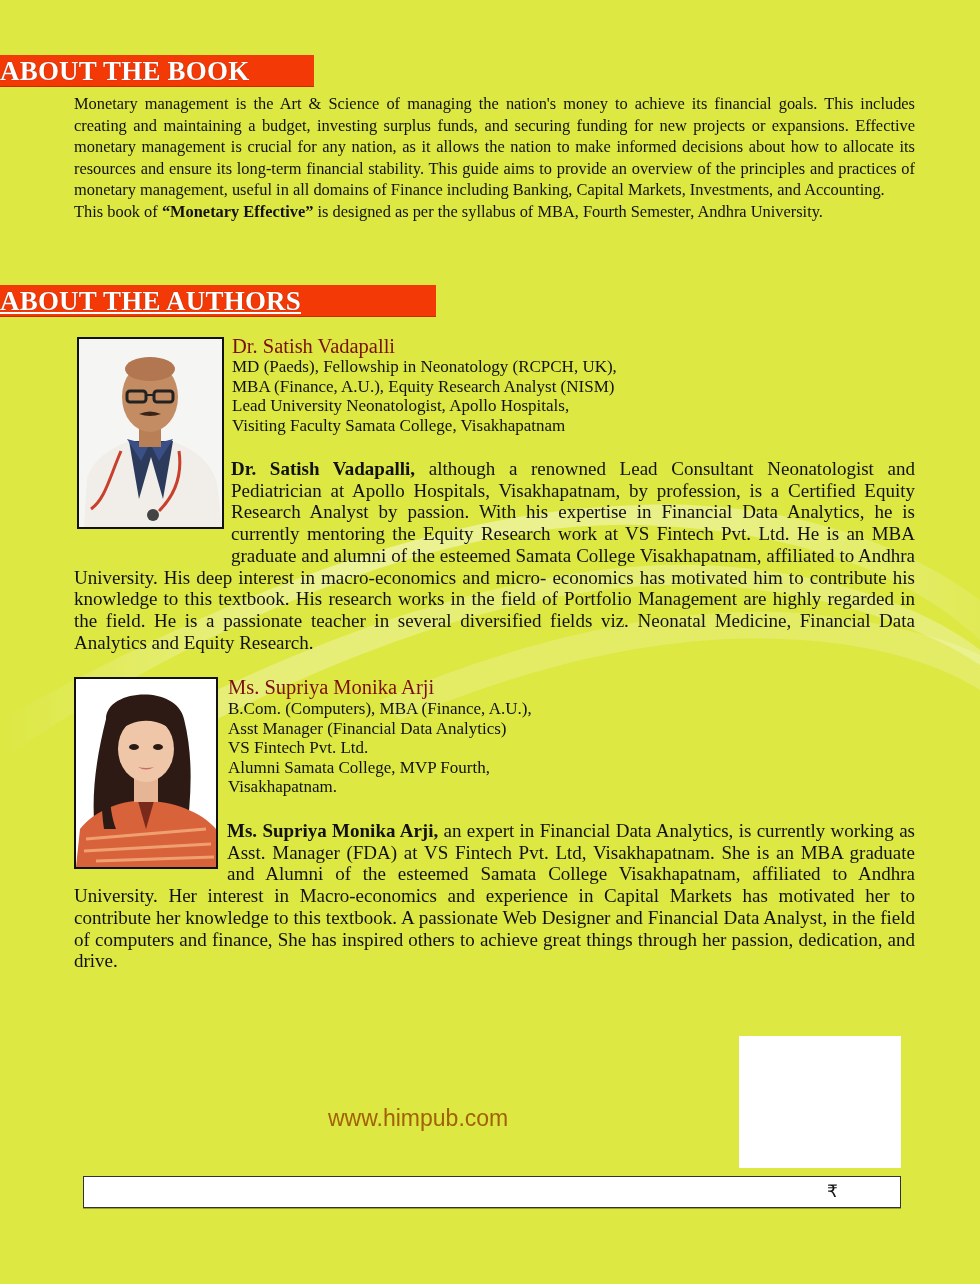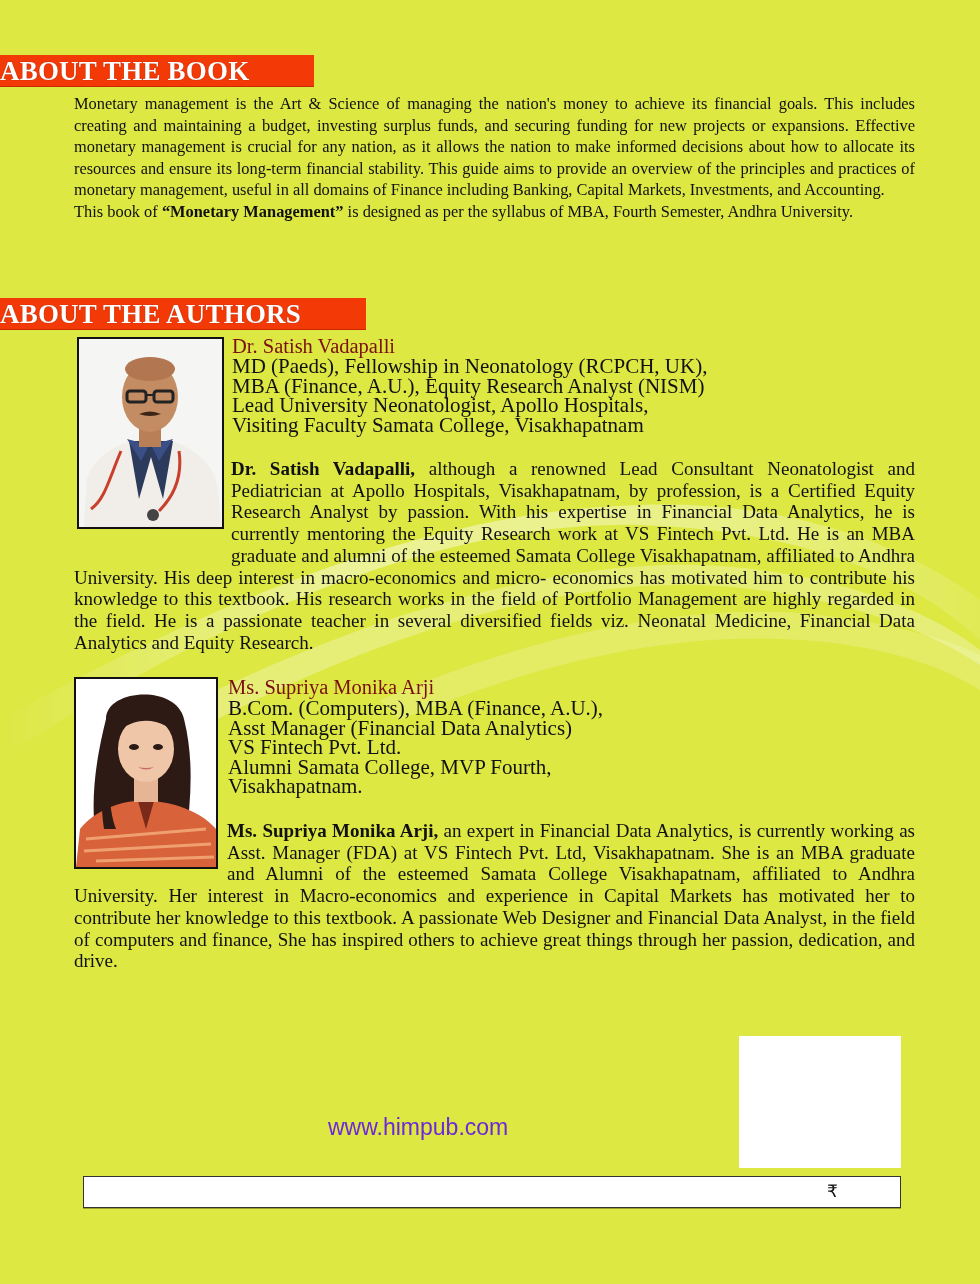--- a/index.html
+++ b/index.html
@@ -21,21 +21,21 @@
       color: #fff;
       font-family: "Liberation Serif", "DejaVu Serif", serif;
       font-weight: bold;
       font-size: 27px;
       line-height: 32px;
       padding-right: 8px;
       letter-spacing: 0.2px;
       text-shadow: 0 0 1px #8a1a00;
     }
     #banner-book { top: 55px; width: 314px; height: 32px; }
-    #banner-authors { top: 298px; width: 366px; height: 32px; }
+    #banner-authors { top: 285px; width: 436px; height: 32px; text-decoration: underline; }
 
     .para {
       position: absolute;
       font-size: 16.4px;
       line-height: 21.6px;
       text-align: justify;
     }
     #about-text { left: 74px; top: 93px; width: 841px; }
     #about-text p { text-align: justify; }
     #about-text .last-line { text-align-last: left; }
@@ -54,21 +54,21 @@
       color: #7a0f10;
       font-weight: normal;
       font-size: 20.5px;
       line-height: 24px;
     }
     #name-satish { left: 232px; top: 334px; }
     #name-supriya { left: 228px; top: 675px; }
 
     .creds {
       position: absolute;
-      font-size: 21px;
+      font-size: 17px;
       line-height: 19.6px;
     }
     #creds-satish { left: 232px; top: 357px; }
     #creds-supriya { left: 228px; top: 699px; }
 
     .bio {
       position: absolute;
       left: 74px; width: 841px;
       font-size: 19px;
       line-height: 21.7px;
@@ -76,22 +76,21 @@
     }
     #bio-satish { top: 458px; }
     #bio-supriya { top: 820px; }
     .float-spacer-s { float: left; width: 157px; height: 87px; }
     .float-spacer-m { float: left; width: 153px; height: 65px; }
 
     #website {
       position: absolute; left: 328px; top: 1105px;
       font-family: "Liberation Sans", "DejaVu Sans", sans-serif;
       font-size: 23px;
-      color: #6d28d9;
-      margin-top: 9px;
+      color: #a16207;
     }
     #barcode-box {
       position: absolute; left: 739px; top: 1036px;
       width: 162px; height: 132px;
       background: #ffffff;
     }
     #price-bar {
       position: absolute; left: 83px; top: 1176px;
       width: 818px; height: 32px;
       background: #ffffff;
@@ -119,21 +118,21 @@
   </defs>
   <path d="M 0 760 C 180 640, 420 520, 640 525 C 800 530, 910 575, 980 640 L 980 600 C 900 540, 780 500, 640 505 C 420 510, 200 610, 0 720 Z" fill="url(#sw1)"></path>
   <path d="M 120 740 C 300 640, 520 560, 700 565 C 830 570, 930 610, 980 650 L 980 665 C 920 625, 820 590, 700 585 C 520 580, 320 660, 140 760 Z" fill="#ffffff" fill-opacity="0.28"></path>
   <path d="M 380 700 C 520 640, 680 600, 820 615 C 900 625, 950 640, 980 655 L 980 690 C 940 665, 880 645, 800 640 C 660 630, 520 670, 400 720 Z" fill="#ffffff" fill-opacity="0.18"></path>
 </svg>
 
 <div id="banner-book" class="banner">ABOUT THE BOOK</div>
 
 <div id="about-text" class="para">
   <p class="last-line">Monetary management is the Art &amp; Science of managing the nation's money to achieve its financial goals. This includes creating and maintaining a budget, investing surplus funds, and securing funding for new projects or expansions. Effective monetary management is crucial for any nation, as it allows the nation to make informed decisions about how to allocate its resources and ensure its long-term financial stability. This guide aims to provide an overview of the principles and practices of monetary management, useful in all domains of Finance including Banking, Capital Markets, Investments, and Accounting.</p>
-  <p class="last-line"><span>This book of </span><b>“Monetary Management”</b><span> is designed as per the syllabus of MBA, Fourth Semester, Andhra University.</span></p>
+  <p class="last-line"><span>This book of </span><b>“Monetary Effective”</b><span> is designed as per the syllabus of MBA, Fourth Semester, Andhra University.</span></p>
 </div>
 
 <div id="banner-authors" class="banner">ABOUT THE AUTHORS</div>
 
 <div id="photo-satish" class="photo">
   <svg width="143" height="188" viewBox="0 0 143 188" xmlns="http://www.w3.org/2000/svg">
     <rect width="143" height="188" fill="#f5f5f3"></rect>
 
     <path d="M 5 188 L 8 140 C 14 118, 36 108, 50 102 L 92 102 C 110 108, 132 120, 138 145 L 143 188 Z" fill="#f1ede8"></path>
 

